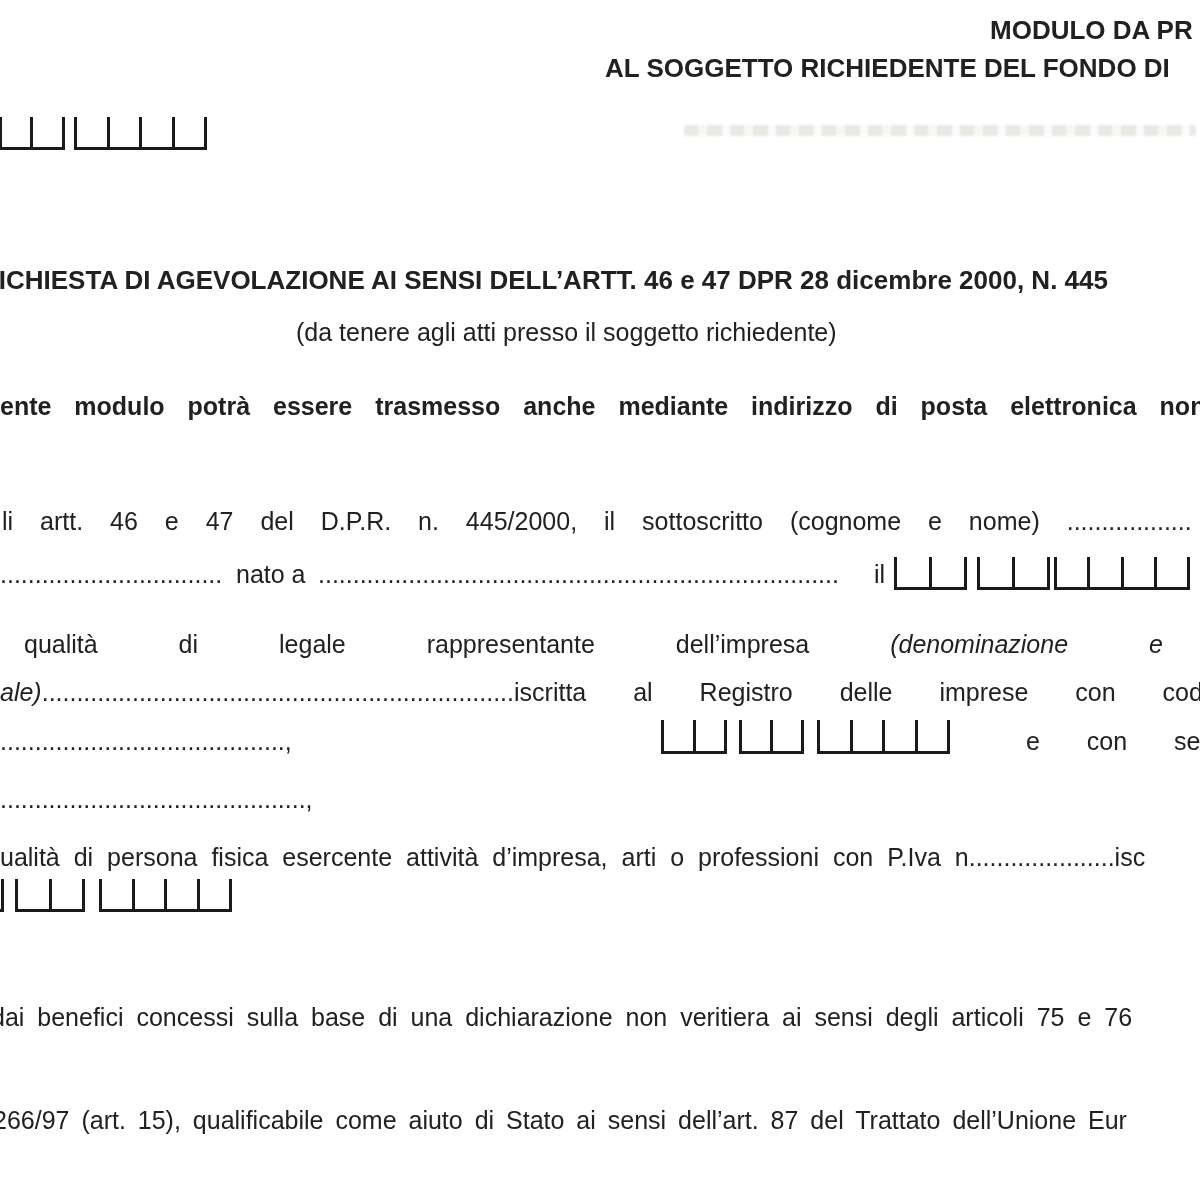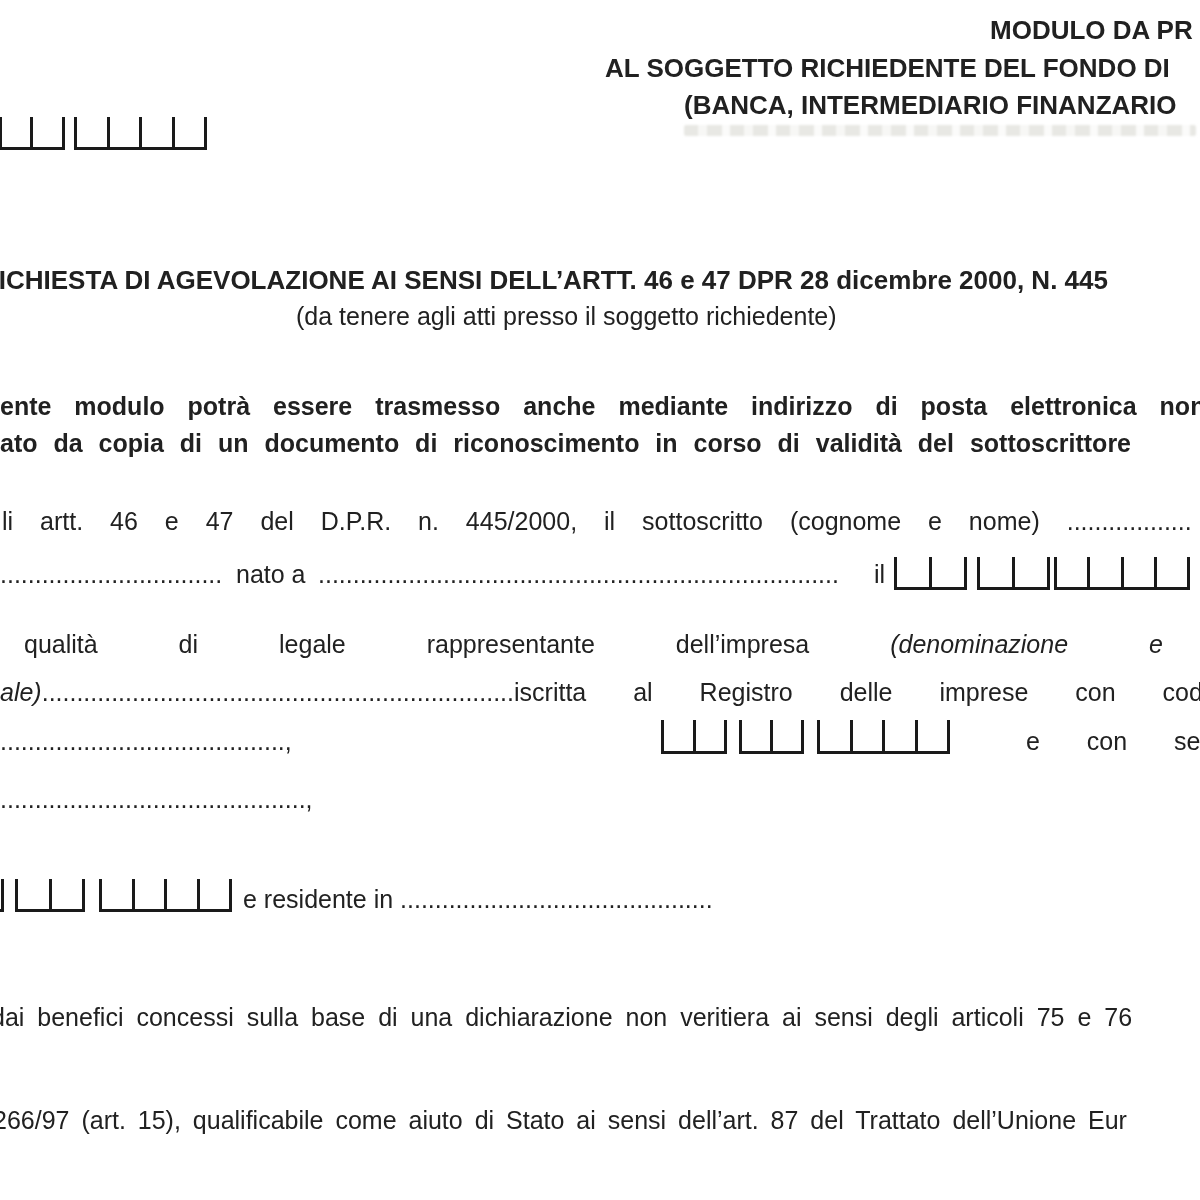--- a/index.html
+++ b/index.html
@@ -46,21 +46,20 @@
     border-radius:2px;
   }
 </style>
 </head>
 <body>
 
 <div id="page">
 
   <div class="ln hdr" style="top:52px;left:605px">AL SOGGETTO RICHIEDENTE DEL FONDO DI</div>
   <div class="ln hdr" style="top:14px;left:990px">MODULO DA PR</div>
-  <div class="ln hdr" style="top:89px;left:684px">(BANCA, INTERMEDIARIO FINANZARIO</div>
   <div class="faint" style="left:684px;top:125px;width:512px;height:11px"></div>
 
   <div id="combs" style="position:absolute;left:0;top:0;width:100%;height:100%">
       <div class="comb" style="left: -65px; top: 117px; width: 130px; height: 33px;">
         <div class="tick" style="left: 63.5px;"></div>
         <div class="tick" style="left: 95.25px;"></div>
         <div class="tick" style="left: 127px;"></div>
       </div>
       <div class="comb" style="left: 74px; top: 117px; width: 133px; height: 33px;">
         <div class="tick" style="left: 0px;"></div>
@@ -114,39 +113,38 @@
       <div class="comb" style="left: 99px; top: 879px; width: 133px; height: 33px;">
         <div class="tick" style="left: 0px;"></div>
         <div class="tick" style="left: 32.5px;"></div>
         <div class="tick" style="left: 65px;"></div>
         <div class="tick" style="left: 97.5px;"></div>
         <div class="tick" style="left: 130px;"></div>
       </div>
     </div>
 
   <div class="ln hdr" style="top:264px;left:-20px">RICHIESTA DI AGEVOLAZIONE AI SENSI DELL’ARTT. 46 e 47 DPR 28 dicembre 2000, N. 445</div>
-  <div class="ln" style="top:301px;left:296px">(da tenere agli atti presso il soggetto richiedente)</div>
+  <div class="ln" style="top:317px;left:296px">(da tenere agli atti presso il soggetto richiedente)</div>
 
   <div class="ln b" style="top:391px;left:0;word-spacing:16px">ente modulo potrà essere trasmesso anche mediante indirizzo di posta elettronica non</div>
-  <div class="ln b" style="top:428px;left:0;word-spacing:9px">ato da copia di un documento di riconoscimento in corso di validità del sottoscrittore</div>
 
   <div class="ln" style="top:506px;left:2px;word-spacing:20px">li artt. 46 e 47 del D.P.R. n. 445/2000, il sottoscritto (cognome e nome) ..................</div>
 
   <div class="ln" style="top:559px;left:0">................................</div>
   <div class="ln" style="top:559px;left:236px">nato a</div>
   <div class="ln" style="top:559px;left:318px">...........................................................................</div>
   <div class="ln" style="top:559px;left:874px">il</div>
 
   <div class="ln" style="top:629px;left:24px;word-spacing:74px"><span>qualità di legale rappresentante dell’impresa</span> <span class="i">(denominazione e</span></div>
 
   <div class="ln" style="top:677px;left:0"><span class="i">ale)</span><span>....................................................................</span><span style="word-spacing:40px">iscritta al Registro delle imprese con cod</span></div>
 
   <div class="ln" style="top:726px;left:0">.........................................,</div>
   <div class="ln" style="top:726px;left:1026px;word-spacing:40px">e con sede</div>
 
   <div class="ln" style="top:784px;left:0">............................................,</div>
 
-  <div class="ln" style="top:884px;left:243px">e residente in .............................................</div>
+  <div class="ln" style="top:842px;left:0;word-spacing:7px">ualità di persona fisica esercente attività d’impresa, arti o professioni con P.Iva n.....................isc</div>
 
   <div class="ln" style="top:1002px;left:-9px;word-spacing:6px">dai benefici concessi sulla base di una dichiarazione non veritiera ai sensi degli articoli 75 e 76</div>
   <div class="ln" style="top:1105px;left:-7px;word-spacing:5px">266/97 (art. 15), qualificabile come aiuto di Stato ai sensi dell’art. 87 del Trattato dell’Unione Eur</div>
 
 </div>
 
 </body></html>

